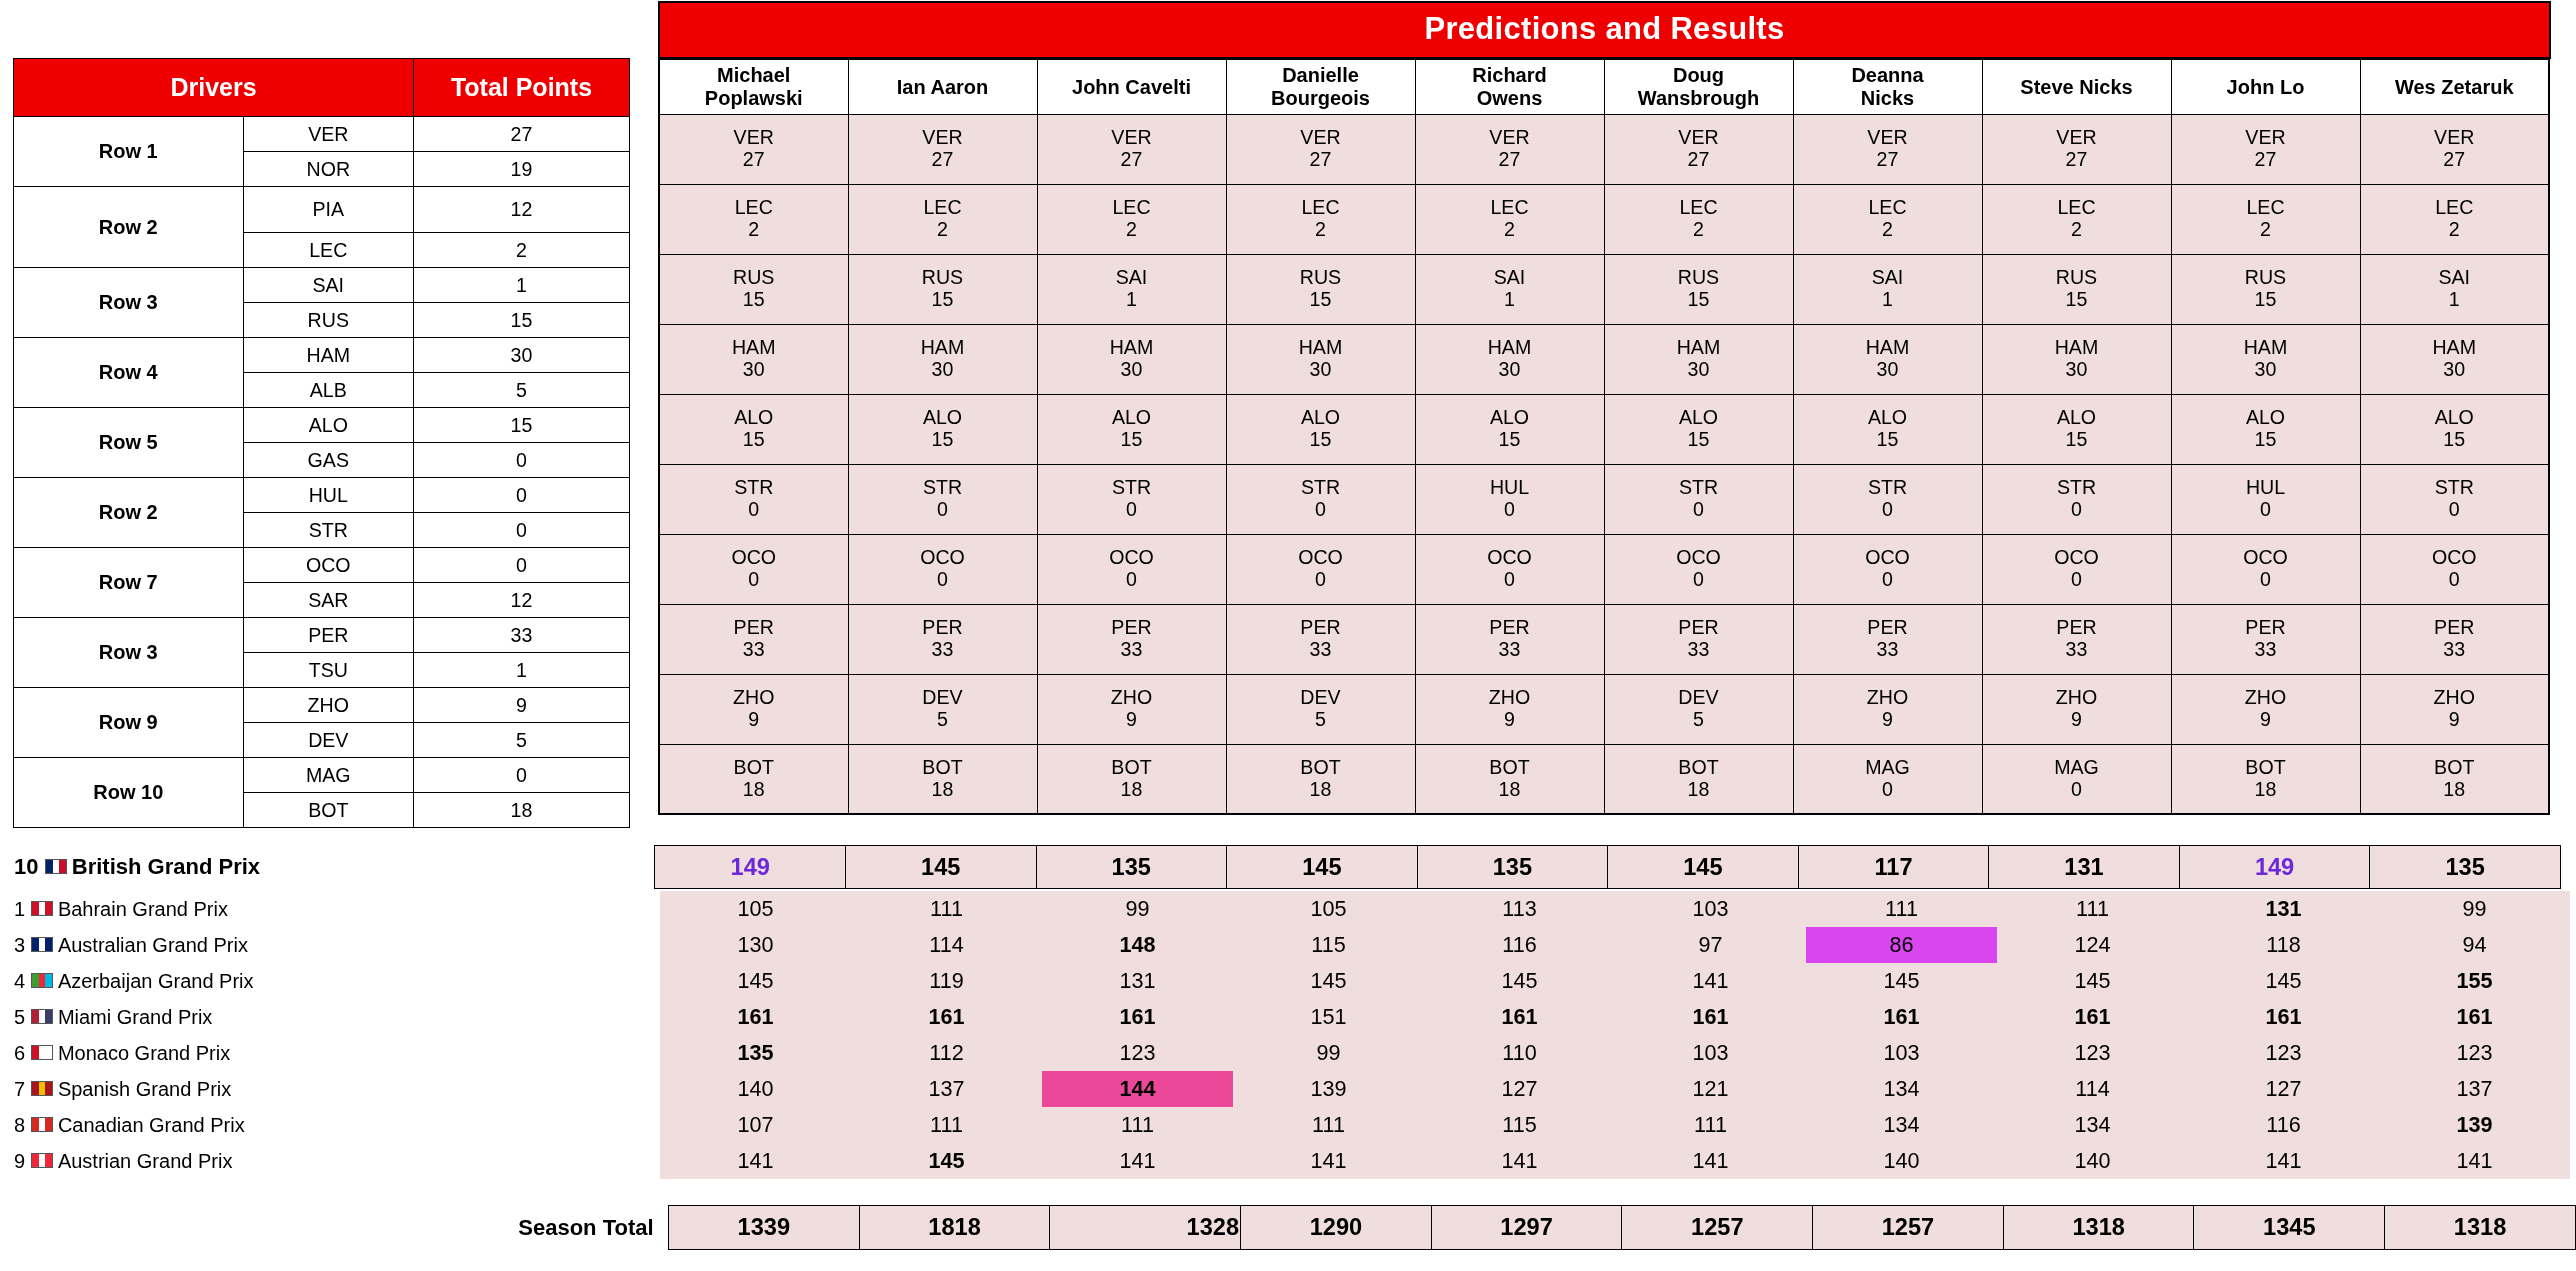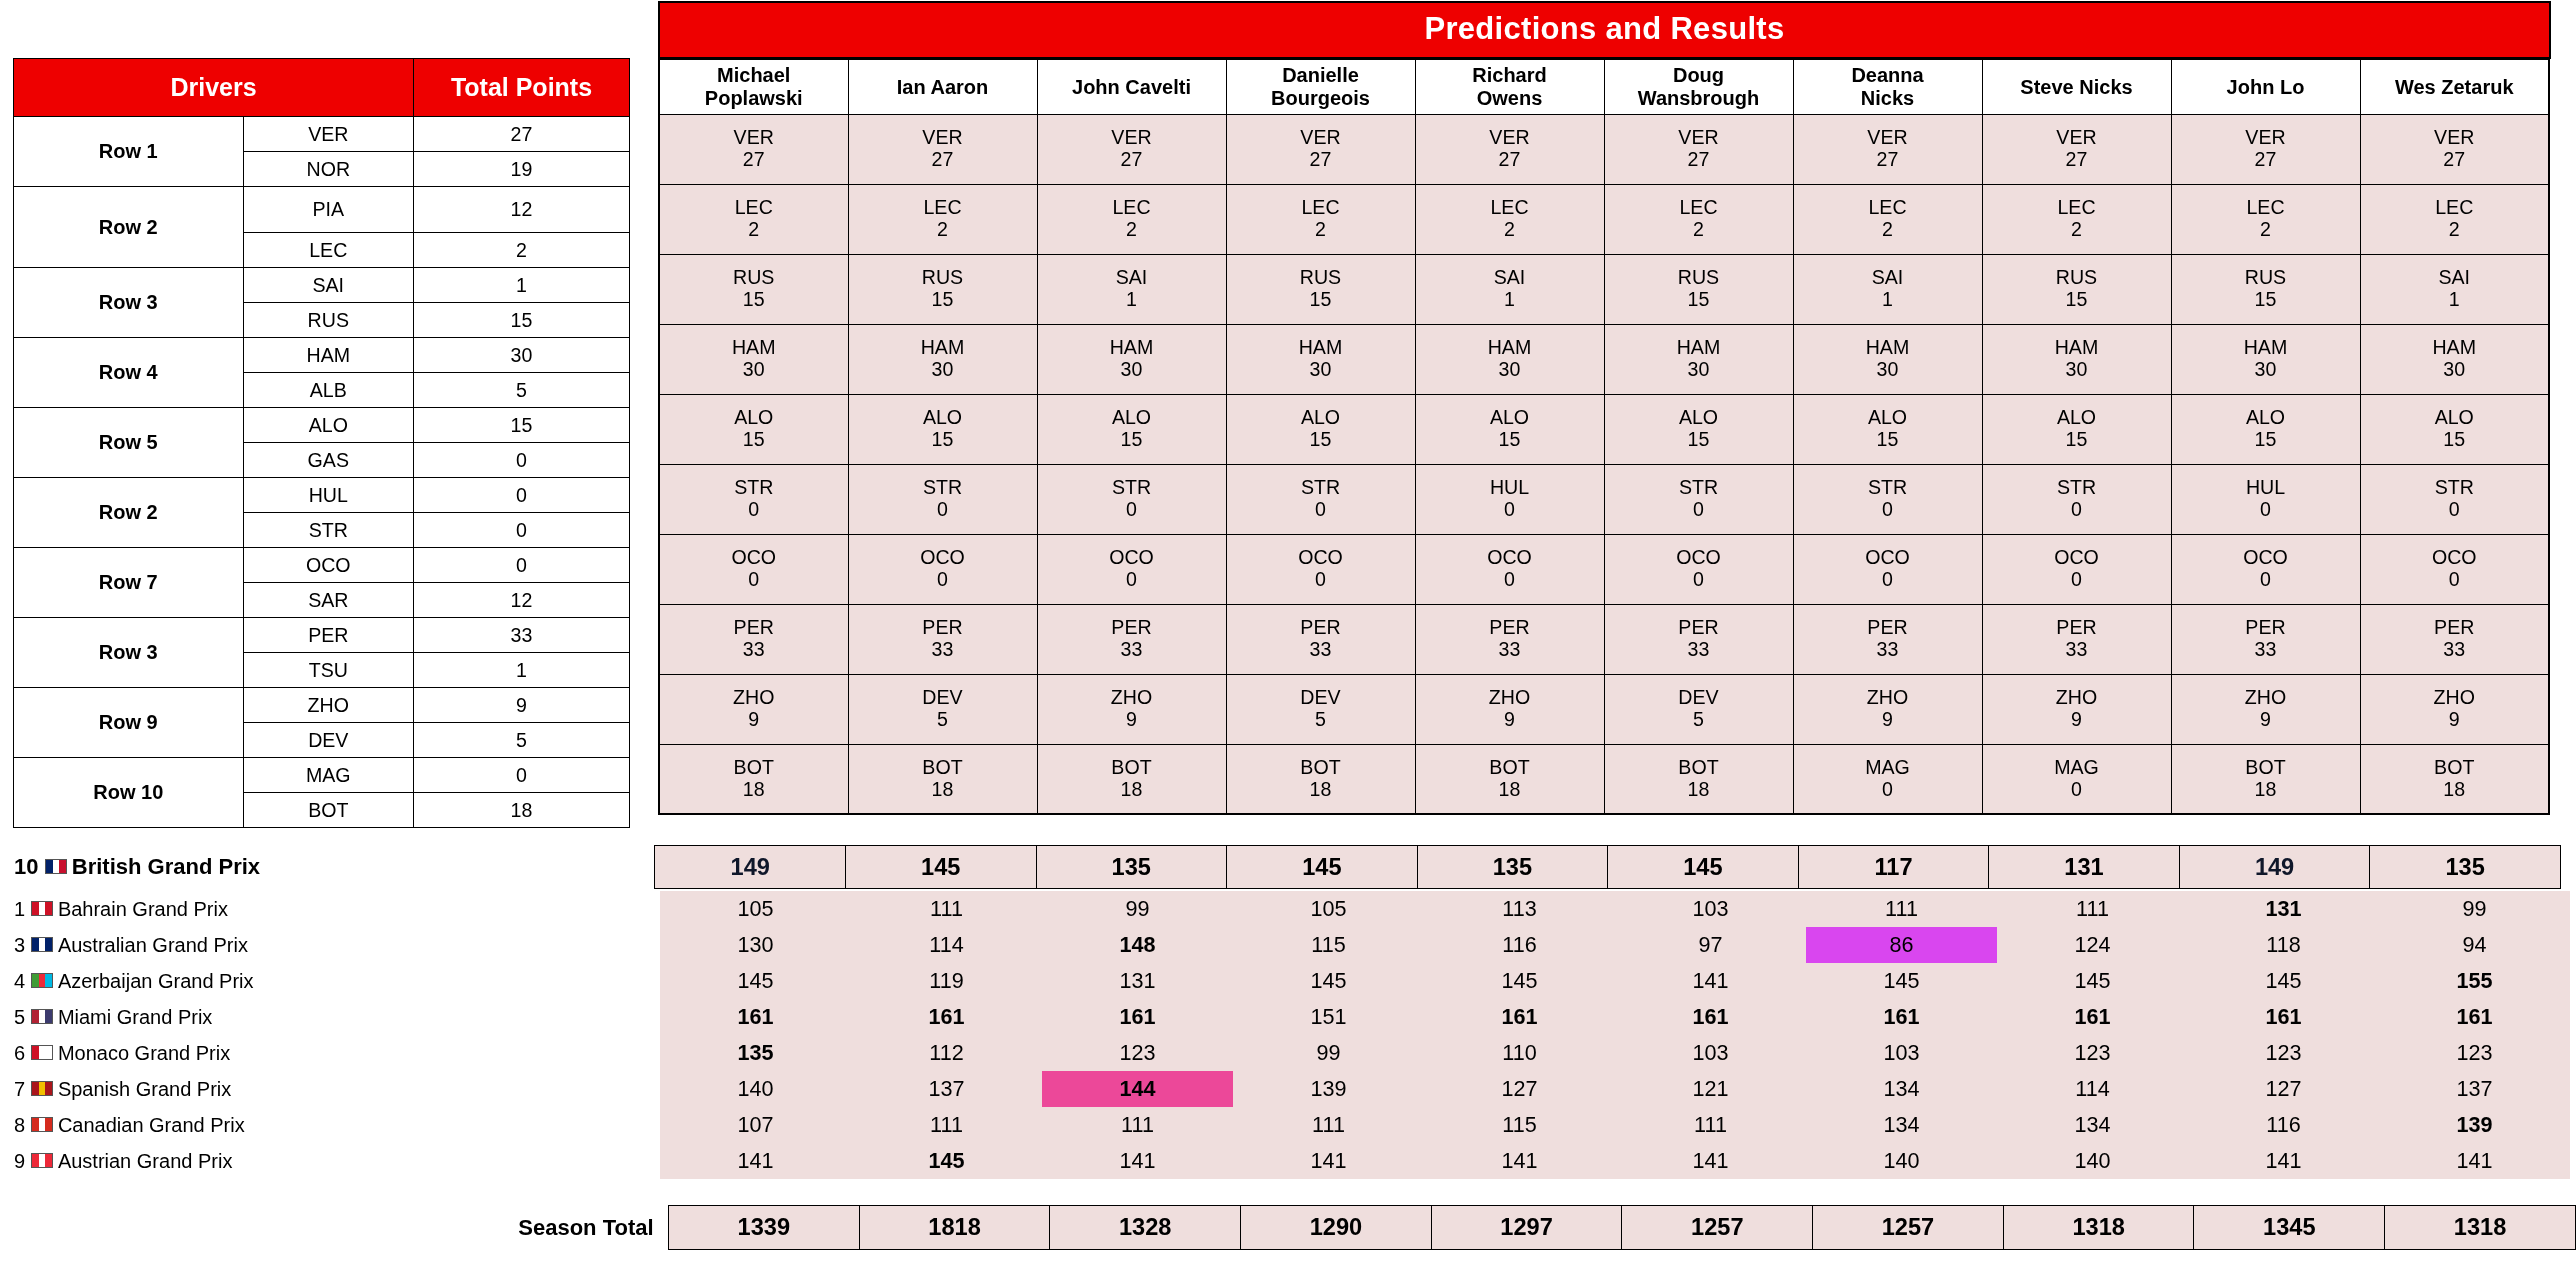--- a/index.html
+++ b/index.html
@@ -28,21 +28,21 @@
   .pred{background:#efdedd;text-align:center;font-size:19.6px;line-height:1.15;padding:2.6px 0 3.9px 0;color:#000;}
   .pred .tag{display:block;}
   .pred .pts{display:block;}
 
   .rowlabel{background:#fff;font-weight:bold;font-size:20px;text-align:center;}
   .drv{background:#fff;font-size:19.6px;text-align:center;}
   .pt{background:#fff;font-size:19.6px;text-align:center;}
   .racecell{font-size:20px;color:#000;}
   .scorecell{background:#efdedd;text-align:center;font-size:21.6px;border:0.7px solid #000;}
   .scorecell.b{font-weight:bold;}
-  .hl-black{background:#000;color:#0f172a;font-weight:bold;}
+  .hl-black{background:#000;color:#6d28d9;font-weight:bold;}
   .curr{background:#efdedd;text-align:center;font-size:23.6px;font-weight:bold;border:0.7px solid #000;}
   .seasontot{background:#efdedd;text-align:center;font-size:23.6px;font-weight:bold;border:0.7px solid #000;}
   .smallflag{display:inline-block;width:22px;height:15px;vertical-align:middle;margin:0 5.2px 2.6px 0;border:0.7px solid #555;box-sizing:border-box;}
   .currlabel{font-size:22px;font-weight:bold;}
   .seasonlabel{font-size:22px;font-weight:bold;text-align:right;padding-right:14.4px;}
 </style>
 </head>
 <body>
 
 <div class="wrap">
@@ -745,21 +745,21 @@
     </table>
   </div>
 
   <div style="position:absolute;left:13px;top:1205px;">
     <table style="border-collapse:collapse;">
       <tbody>
           <tr id="season-row">
             <td class="seasonlabel" style="width: 645px; height: 42px;">Season Total</td>
             <td class="seasontot" style="width: 189px;">1339</td>
             <td class="seasontot" style="width: 189px;">1818</td>
-            <td class="seasontot" style="width: 189px;">1328</td>
+            <td class="seasontot" style="width: 189px; text-align: right;">1328</td>
             <td class="seasontot" style="width: 189px;">1290</td>
             <td class="seasontot" style="width: 189px;">1297</td>
             <td class="seasontot" style="width: 189px;">1257</td>
             <td class="seasontot" style="width: 189px;">1257</td>
             <td class="seasontot" style="width: 189px;">1318</td>
             <td class="seasontot" style="width: 189px;">1345</td>
             <td class="seasontot" style="width: 189px;">1318</td>
           </tr>
     </tbody>
       </table>

